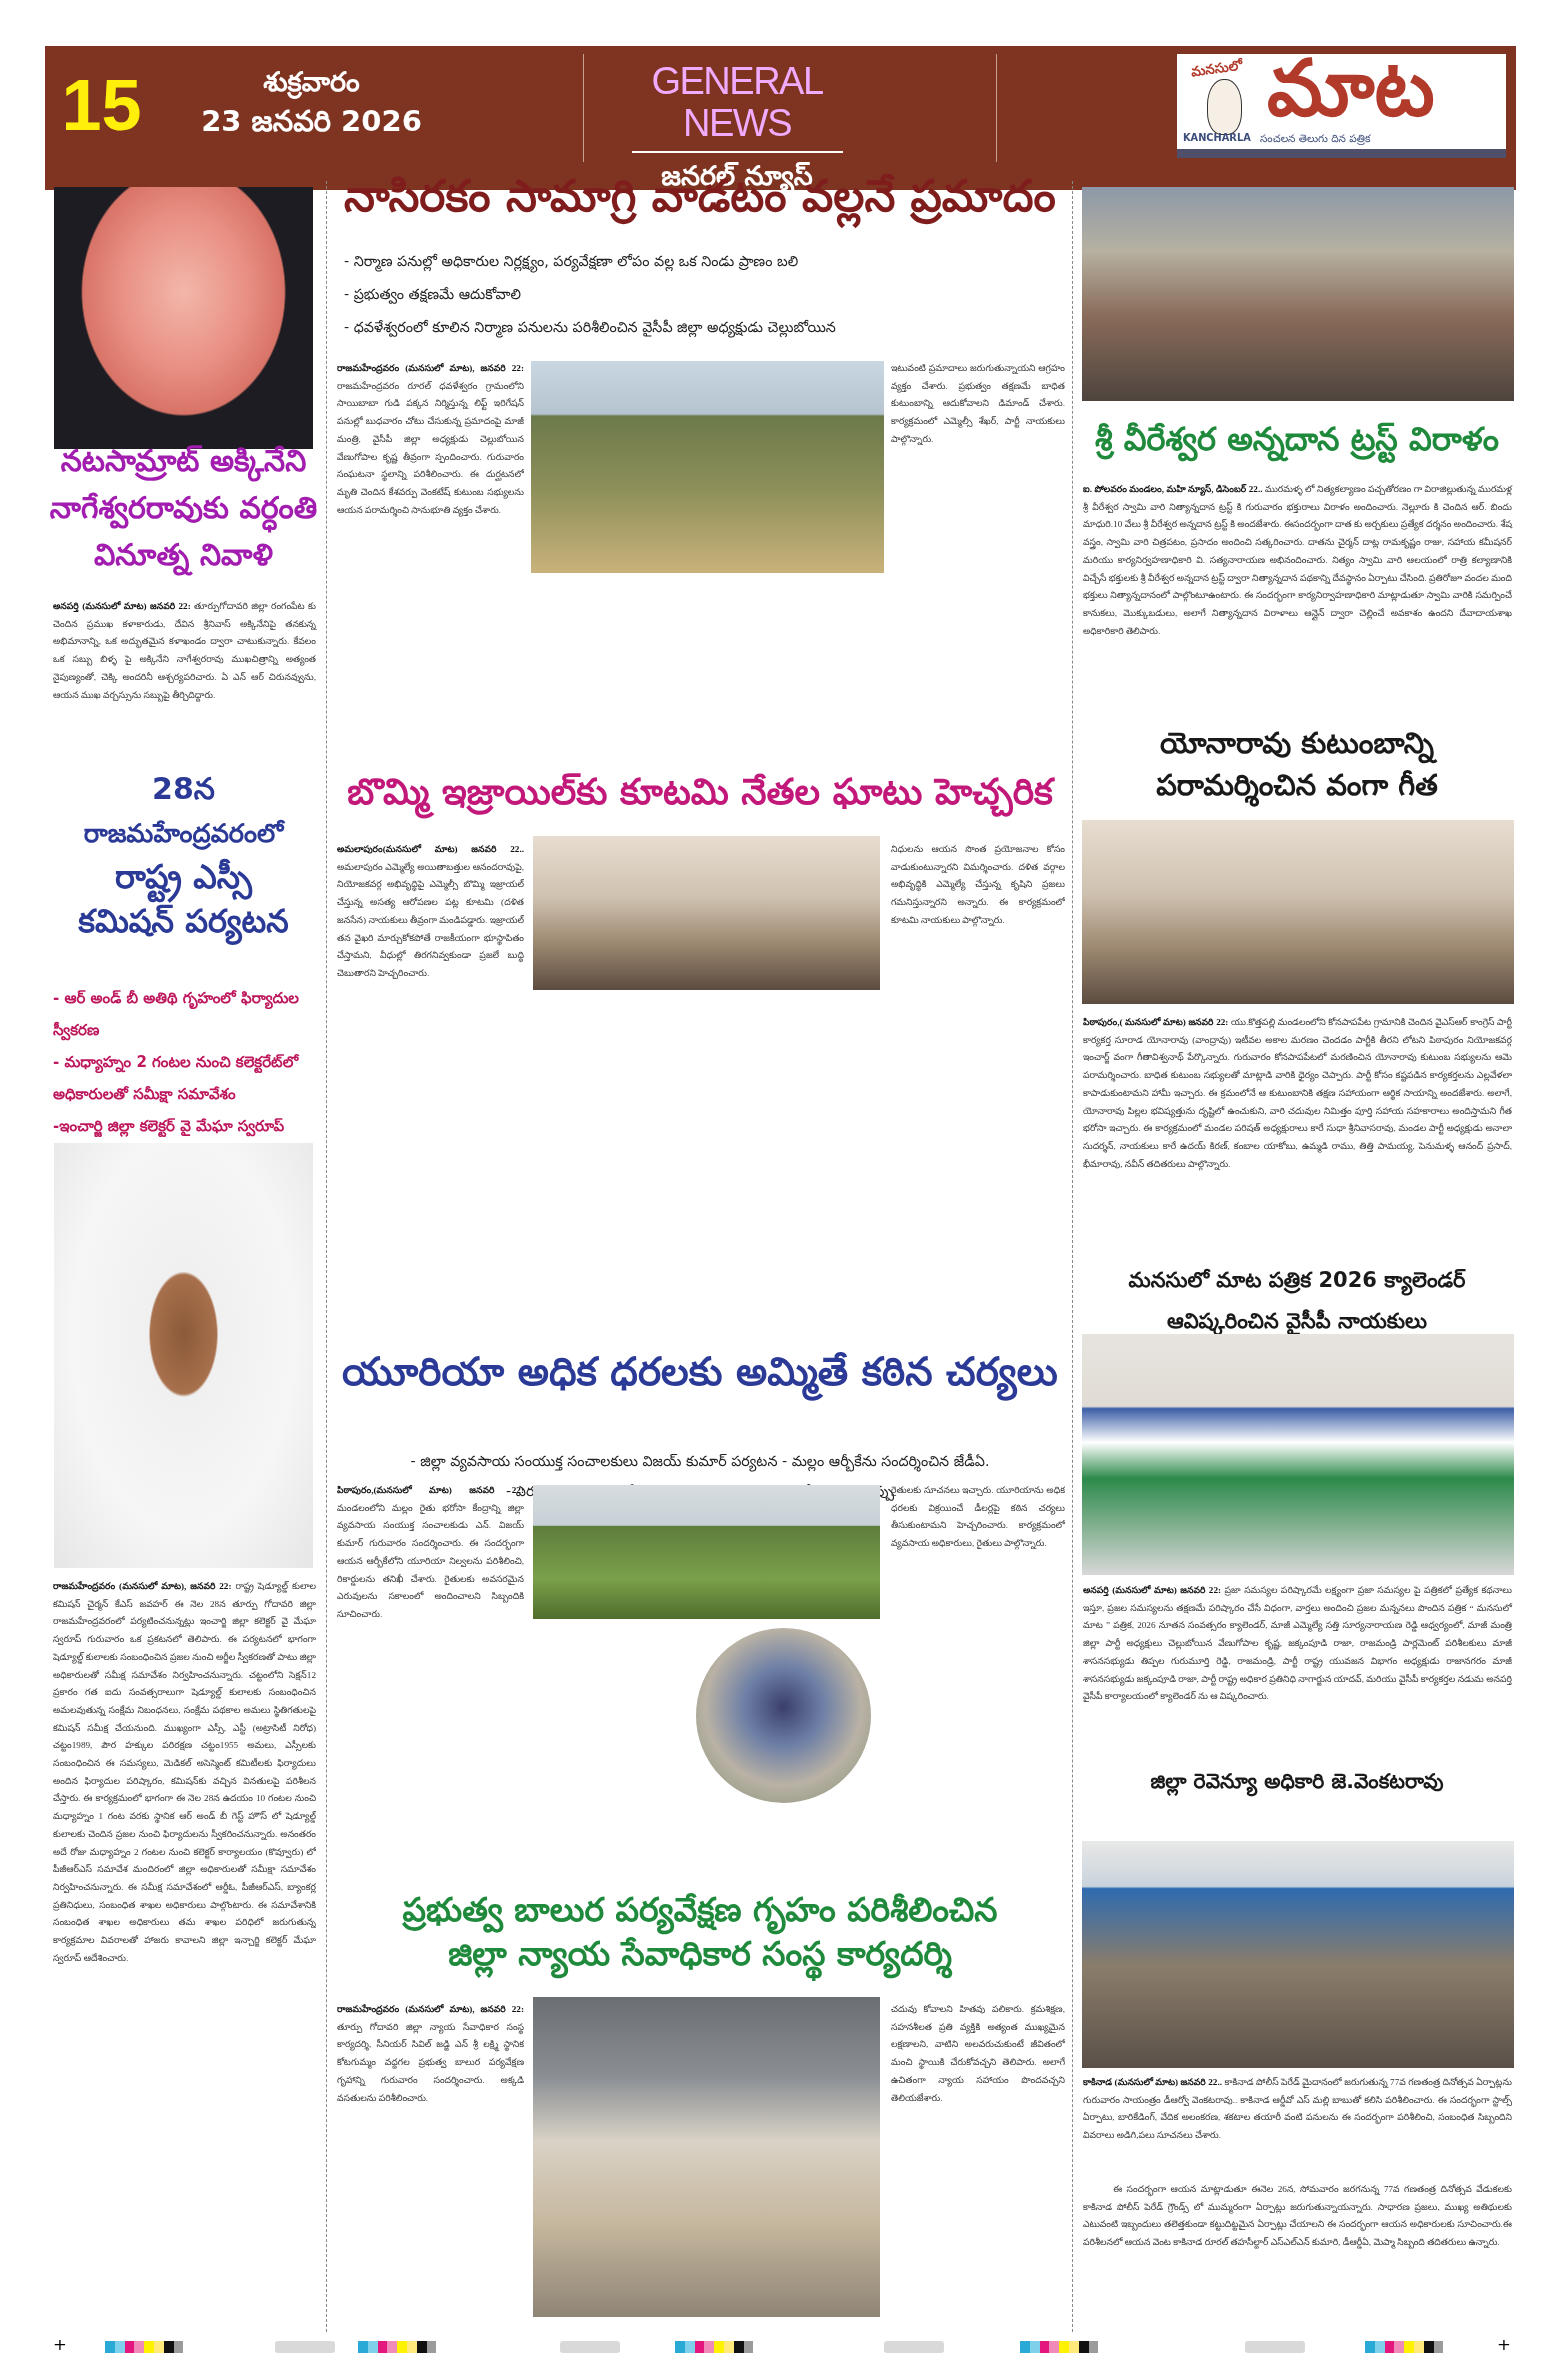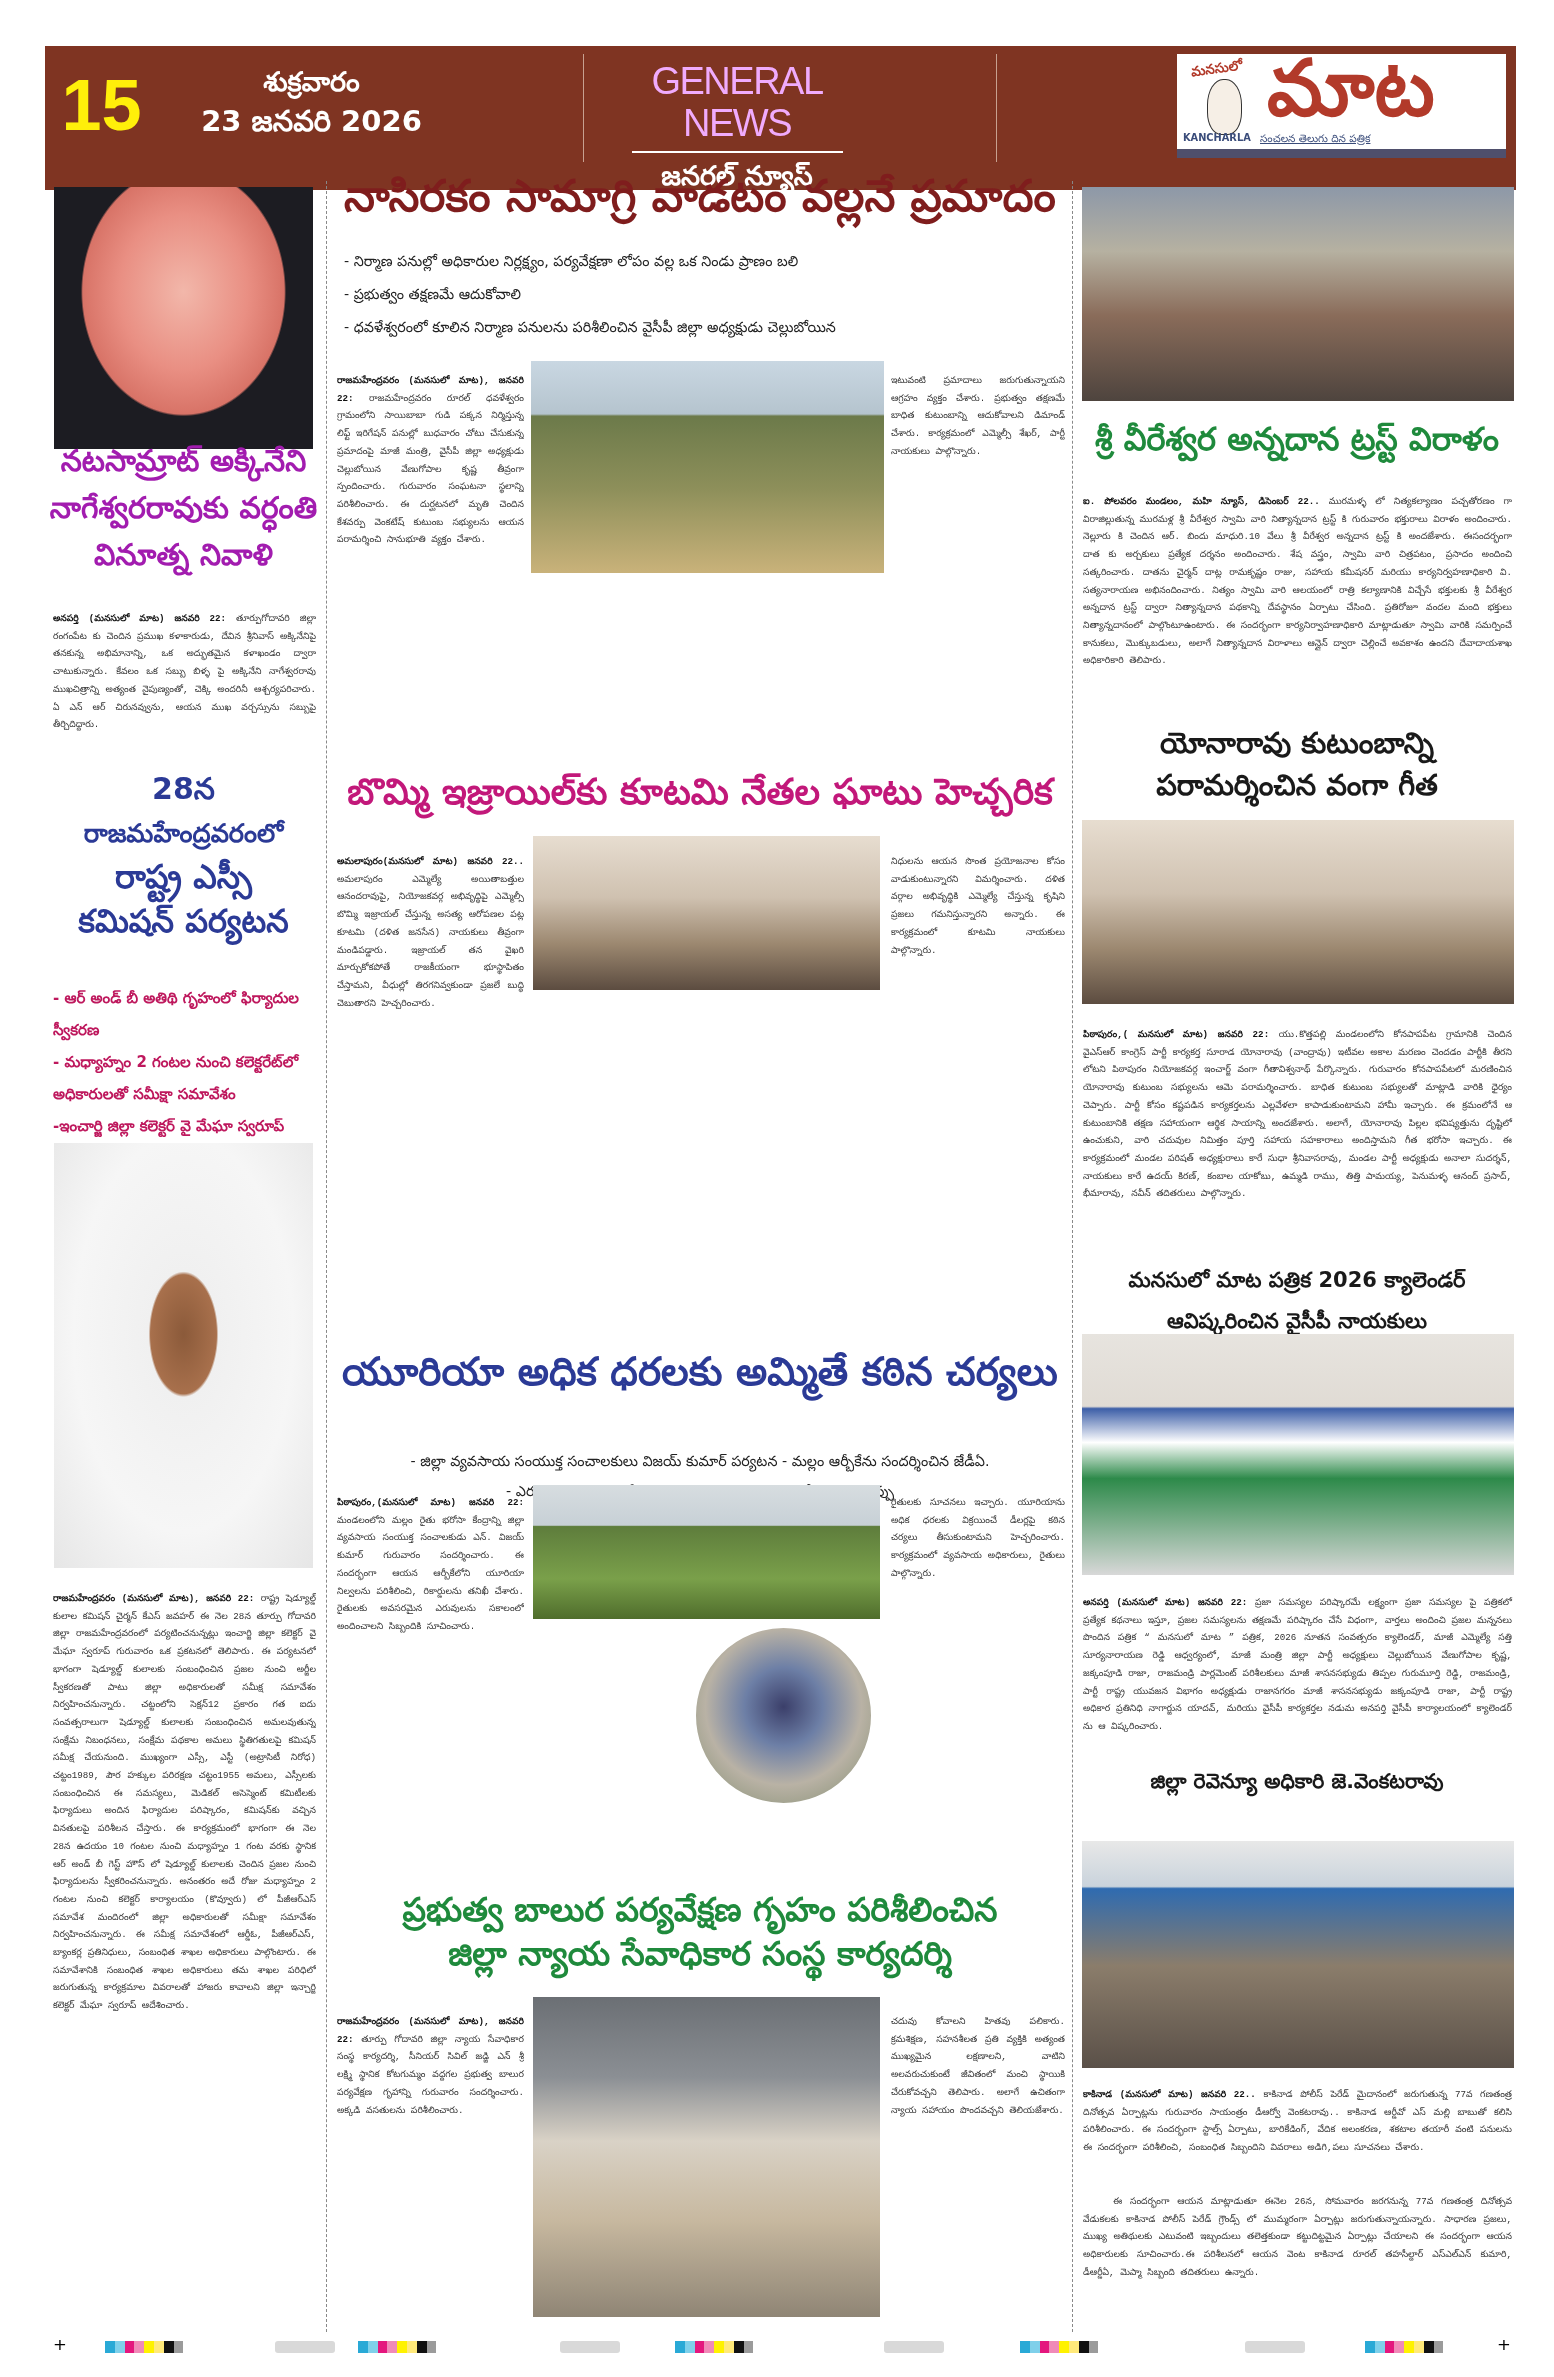--- a/index.html
+++ b/index.html
@@ -15,40 +15,40 @@
   .mh-div{top:7.5px;width:0.8px;height:108px;background:#c7a090;}
   #mh-section{left:579px;top:15px;width:226px;text-align:center;}
   #mh-section-en{font-family:"Liberation Sans",sans-serif;font-size:38px;color:#f0abfc;line-height:1.1;letter-spacing:-1.5px;}
   #mh-rule{width:211px;height:2.3px;background:#fff;margin:6px auto 7.5px;}
   #mh-section-te{font-size:27px;font-weight:bold;color:#fff;}
   #mh-logo{left:1132px;top:7.5px;width:329px;height:104px;background:#fff;border-bottom:9px solid #4f4f6c;}
   #logo-small{left:13.5px;top:6px;color:#b23a2a;font-size:13.5px;font-weight:bold;transform:rotate(-8deg);}
   #logo-face{left:30px;top:25.6px;width:35px;height:56px;border:1.5px solid #333;border-radius:46% 46% 40% 40%;background:#f6efe6;}
   #logo-main{left:90px;top:-4.5px;font-size:78px;font-weight:bold;color:#b23a2a;line-height:1;}
   #logo-brand{left:6px;top:78px;font-size:9.8px;font-weight:bold;color:#3a4c7a;}
-  #logo-tag{left:83px;top:78px;font-size:10.5px;color:#3a4c7a;text-decoration:underline;}
+  #logo-tag{left:83px;top:78px;font-size:10.5px;color:#3a4c7a;}
 
   
   .vdash{width:0;border-left:1.5px dashed #888;}
 
   
   .photo{overflow:hidden;}
   .ph-bust{background:radial-gradient(ellipse at 50% 40%,#f2b7aa 0,#e98f83 35%,#d87367 55%,#1c1c22 56%,#1c1c22 100%);}
   .ph-outdoor{background:linear-gradient(180deg,#c9d7e2 0,#b5c4ce 25%,#6c7a4a 26%,#8d8f5a 60%,#c9b27a 100%);}
   .ph-indoor{background:linear-gradient(180deg,#e7ddd0 0,#cfc1b0 40%,#9c8870 70%,#5c4c40 100%);}
   .ph-field{background:linear-gradient(180deg,#d7dde0 0,#c7d0d6 30%,#5e7d3c 31%,#7aa04a 70%,#4f6d2c 100%);}
   .ph-temple{background:linear-gradient(180deg,#8d98a8 0,#b6b1a1 30%,#8a6c5a 60%,#4e443e 100%);}
   .ph-portrait{background:radial-gradient(ellipse at 50% 45%,#8b5a3a 0,#a8704c 18%,#f0f0f0 19%,#f6f6f6 60%,#e6e6e6 100%);}
   .ph-calendar{background:linear-gradient(180deg,#e7e4df 0,#e0dbd4 30%,#3d5fa8 31%,#ffffff 45%,#2d8a4a 60%,#d8d8d8 100%);}
   .ph-shed{background:linear-gradient(180deg,#e8e8e8 0,#c9d3dc 20%,#2f6bb0 21%,#8b7d6b 55%,#5a5048 100%);}
   .ph-circle{border-radius:50%;border:3.8px solid #fff;background:radial-gradient(circle at 50% 45%,#3b3f6a 0,#6d7fa6 30%,#b9b2a5 60%,#7d8a6c 100%);}
 
   .headline{text-align:center;font-weight:bold;line-height:1.15;}
   .sub{font-size:14.3px;line-height:33px;color:#222;}
-  .body{font-family:Liberation Mono, monospace;font-size:9.2px;line-height:17.7px;text-align:justify;color:#333;margin-top:12px;}
+  .body{font-family:Liberation Serif, serif;font-size:9.2px;line-height:17.7px;text-align:justify;color:#333;}
   .body b{color:#111;}
   .bullet-blue{font-size:15px;line-height:32px;color:#be185d;font-weight:bold;}
 
   
   .cbar{top:2341px;height:12px;display:flex;}
   .cbar span{display:block;width:9.8px;height:12px;}
   .gpill{top:2341px;width:60px;height:12px;background:#d9d9d9;border-radius:3px;}
   .crop{top:2335px;font-size:16.5px;color:#000;}
 </style>
 </head>

